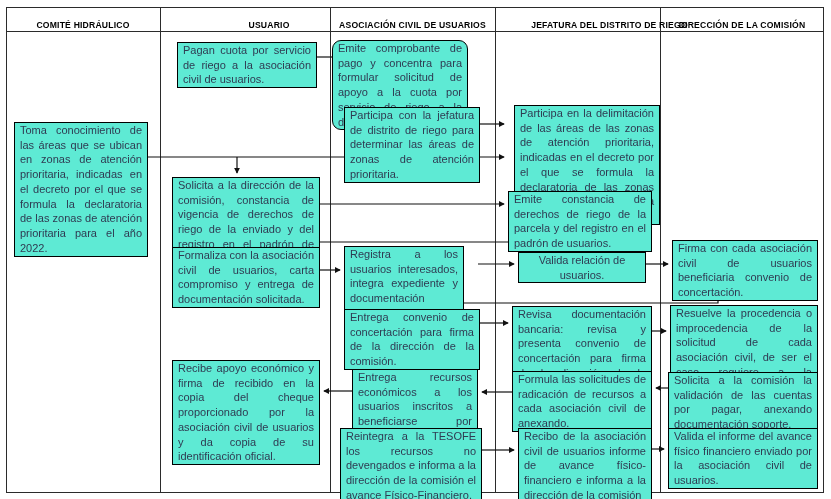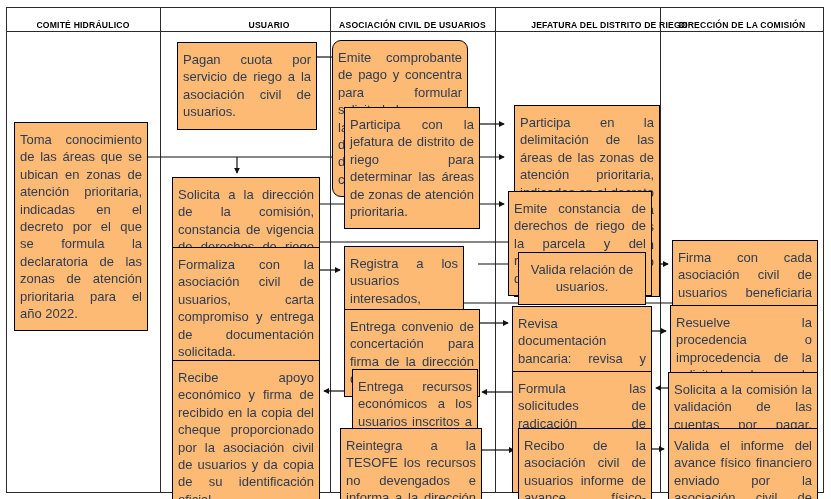--- a/index.html
+++ b/index.html
@@ -9,23 +9,23 @@
     margin:0 auto;
   }
   .frame { position:absolute; left:6px; top:7px; width:818px; height:486px; border:1.2px solid #2b2b2b; box-sizing:border-box; }
   .vline { position:absolute; top:7px; height:486px; width:1px; background:#2b2b2b; }
   .hline { position:absolute; left:6px; top:31px; width:818px; height:1px; background:#2b2b2b; }
   .lane-header {
     position:absolute; top:8px; height:23px; display:flex; align-items:flex-end; justify-content:center;
     font-weight:bold; font-size:8.6px; letter-spacing:.2px; text-align:center; line-height:1.15; color:#000;
   }
   .fbox {
-    position:absolute; background:#fdba74; border:1.4px solid #000; box-sizing:border-box;
-    font-size:13px; line-height:1.34; color:#2f3b52; text-align:justify;
-    padding:8px 5px; min-height:18px;
+    position:absolute; background:#5eead4; border:1.4px solid #000; box-sizing:border-box;
+    font-size:11px; line-height:1.34; color:#2f3b52; text-align:justify;
+    padding:0 5px; min-height:18px;
   }
   .fbox.center { text-align:center; display:flex; align-items:center; justify-content:center; }
   svg.connectors { position:absolute; left:0; top:0; pointer-events:none; }
   
   #lh0 { left:6px;   width:154px; }
   #lh1 { left:160px; width:170px;margin-left:24px; }
   #lh2 { left:330px; width:165px; }
   #lh3 { left:495px; width:165px;margin-left:32px; }
   #lh4 { left:660px; width:164px; }
   

